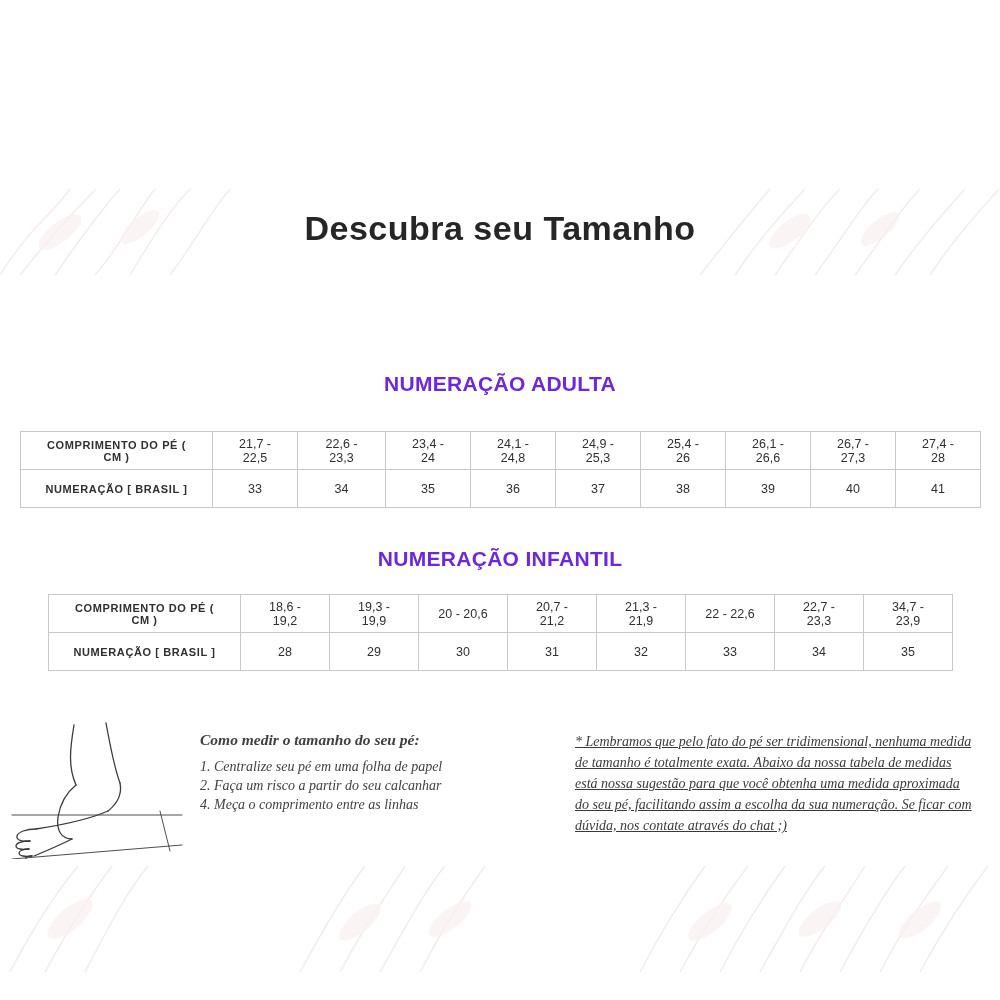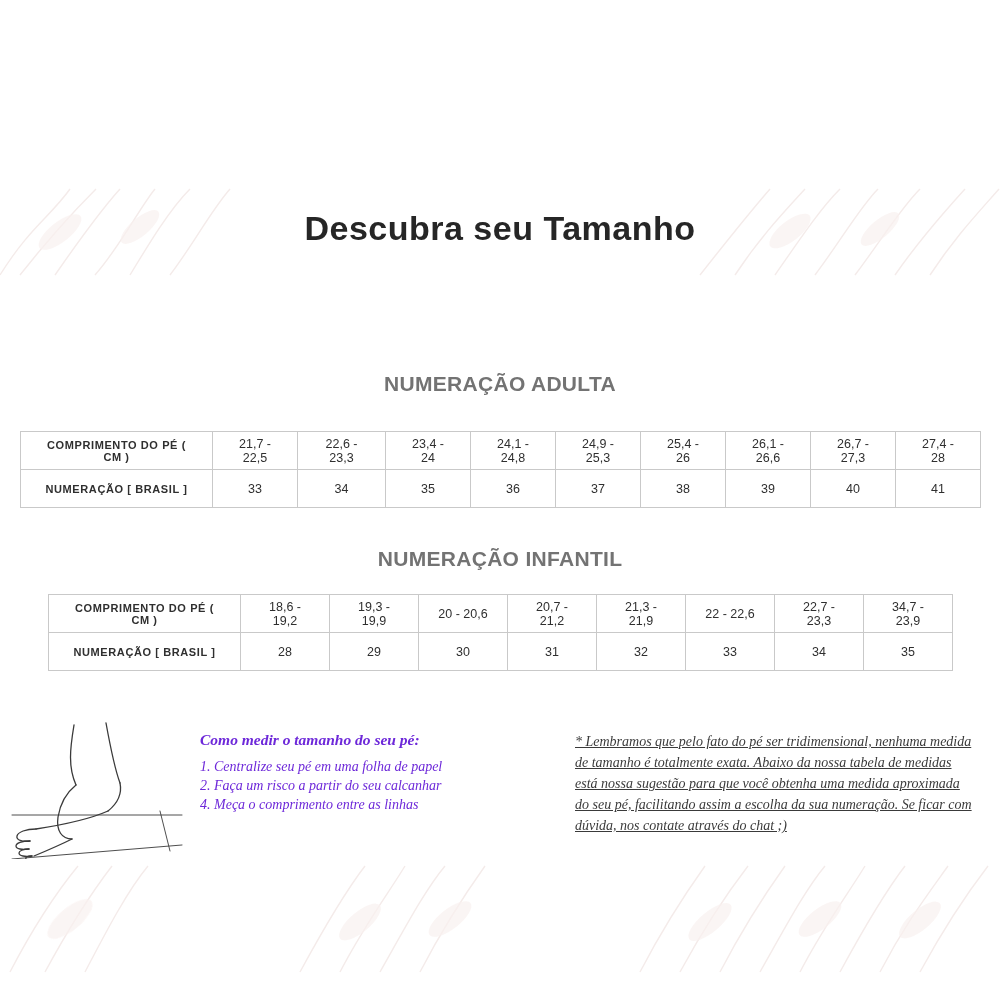--- a/index.html
+++ b/index.html
@@ -57,21 +57,21 @@
   }
 
   .section-title {
     position: absolute;
     left: 0;
     width: 1000px;
     text-align: center;
     font-size: 21px;
     font-weight: bold;
     letter-spacing: 0.3px;
-    color: #737373;
+    color: #6d28d9;
   }
   .section-title.adult { top: 353px; }
   .section-title.kids { top: 528px; }
 
   table.size-table {
     position: absolute;
     border-collapse: collapse;
     background: #ffffff;
     table-layout: fixed;
   }
@@ -112,21 +112,21 @@
     width: 180px;
     height: 140px;
   }
 
   .howto {
     position: absolute;
     left: 200px;
     top: 712px;
     width: 330px;
     font-family: "Liberation Serif", serif;
-    color: #6d28d9;
+    color: #404040;
   }
   .howto h4 {
     margin: 0 0 8px 0;
     font-size: 15.5px;
     font-weight: bold;
     font-style: italic;
   }
   .howto ol {
     margin: 0;
     padding: 0;

